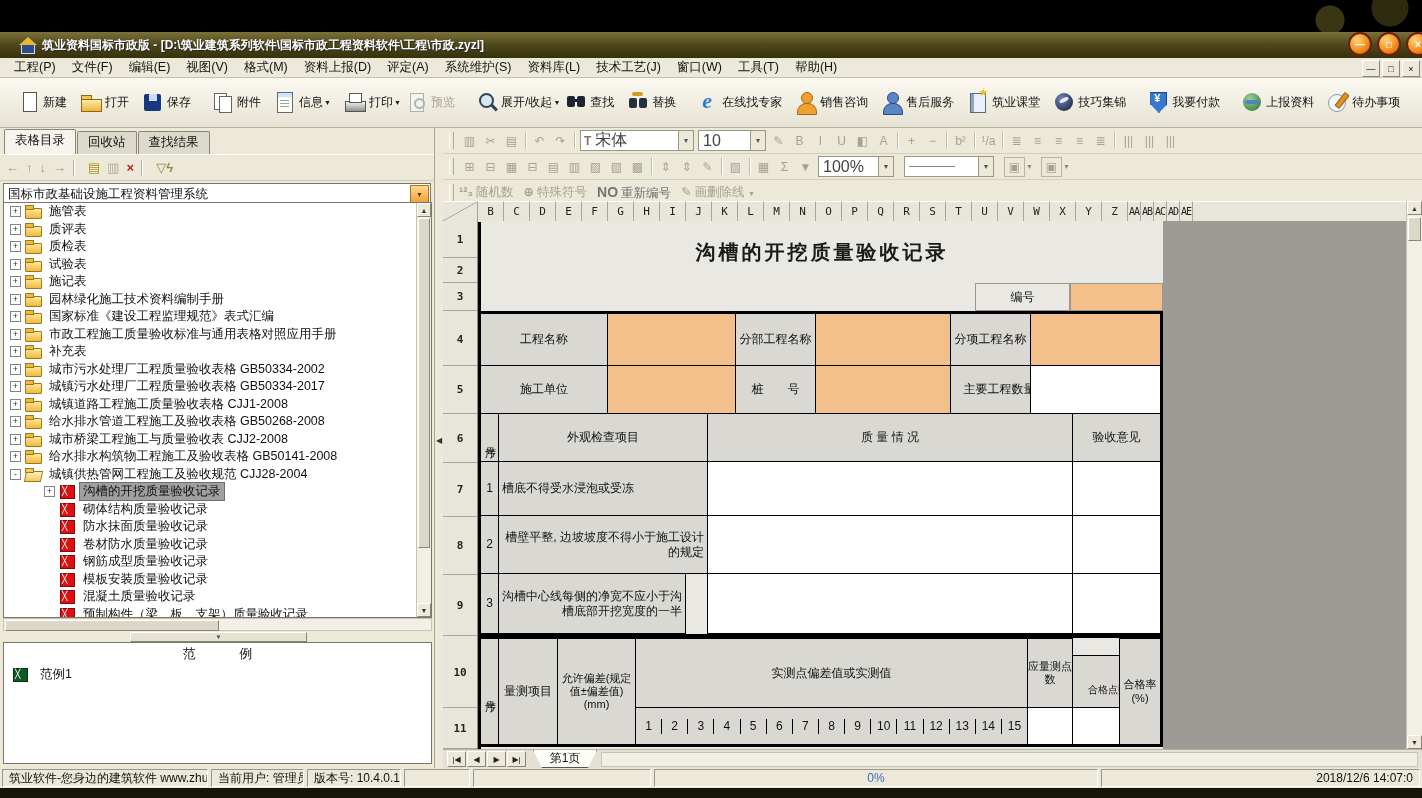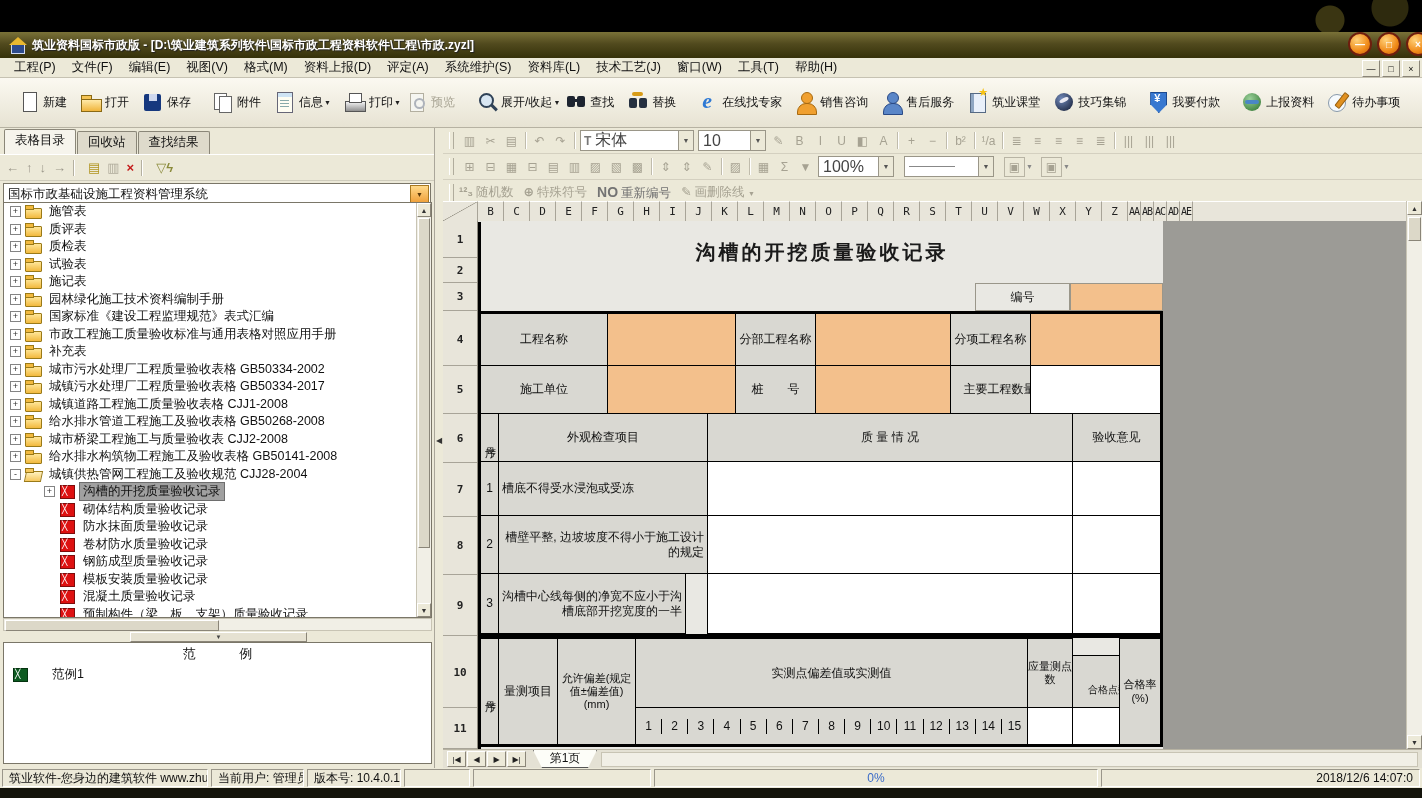--- a/index.html
+++ b/index.html
@@ -4,21 +4,21 @@
 <style>
   html,body{margin:0;padding:0}
   body{width:1422px;height:798px;overflow:hidden;position:relative;background:#000;
        font-family:"Liberation Sans","DejaVu Sans",sans-serif;font-size:12px;color:#111;
        -webkit-font-smoothing:antialiased}
   
   #topstrip{position:absolute;left:0;top:0;width:1422px;height:32px;background:#000;
     background-image:radial-gradient(circle at 1330px 20px,#3a3512 0 14px,transparent 15px),
                      radial-gradient(circle at 1390px 8px,#2e2a0e 0 18px,transparent 19px)}
   #titlebar{position:absolute;left:0;top:32px;width:1422px;height:26px;
-    background:linear-gradient(#7a7238,#514a1e 45%,#353109);display:flex;align-items:center;padding-left:10px;box-sizing:border-box}
+    background:linear-gradient(#7a7238,#514a1e 45%,#353109);display:flex;align-items:center;padding-left:20px;box-sizing:border-box}
   #titlebar .ttext{color:#fff;font-size:12px;font-weight:bold;text-shadow:1px 1px 1px #222;margin-left:6px;white-space:nowrap}
   .appicon{width:16px;height:14px;position:relative;display:inline-block}
   .appicon::before{content:"";position:absolute;left:1px;top:6px;width:12px;height:8px;background:#2c4a8c;border:1px solid #cfd8ee}
   .appicon::after{content:"";position:absolute;left:-1px;top:-1px;border-left:9px solid transparent;border-right:9px solid transparent;border-bottom:8px solid #e8b830}
   #winballs{position:absolute;right:-8px;top:0;display:flex;gap:5px}
   .ball{width:24px;height:24px;border-radius:50%;background:radial-gradient(circle at 35% 30%,#ffd27a,#f08a18 60%,#c05a10);
     border:2px solid #6e1e0e;color:#fff;font-size:10px;font-weight:bold;display:flex;align-items:center;justify-content:center;box-sizing:border-box}
   
   #menubar{position:absolute;left:0;top:58px;width:1422px;height:20px;background:#ece9d8;border-bottom:1px solid #c6c2b2;
     display:flex;align-items:center;padding-left:6px;box-sizing:border-box}
@@ -118,21 +118,21 @@
   .sbtn{position:absolute;left:0;width:14px;height:14px;background:#ece9d8;border:1px solid;border-color:#fff #8a8578 #8a8578 #fff;
      font-size:7px;display:flex;align-items:center;justify-content:center;box-sizing:border-box;color:#333}
   .vthumb{position:absolute;left:1px;width:12px;background:#dcd8c8;border:1px solid;border-color:#fff #8a8578 #8a8578 #fff;box-sizing:border-box}
   #treehscroll{position:absolute;left:3px;top:490px;width:429px;height:13px;background:#f1efe6;border:1px solid #c8c4b4;box-sizing:border-box}
   #treehscroll .hthumb{position:absolute;left:1px;top:1px;height:9px;width:212px;background:#dcd8c8;border:1px solid;border-color:#fff #8a8578 #8a8578 #fff}
   #lsplitbtn{position:absolute;left:130px;top:504px;width:175px;height:8px;background:#e6e2d2;border:1px solid;border-color:#fff #8a8578 #8a8578 #fff;
      display:flex;align-items:center;justify-content:center;font-size:6px;color:#444}
   
   #examplebox{position:absolute;left:3px;top:514px;width:429px;height:122px;background:#fff;border:1px solid #7a7668;box-sizing:border-box}
   #examplebox .ehdr{text-align:center;font-size:13px;white-space:pre;padding-top:2px}
-  #examplebox .erow{display:flex;align-items:center;padding:3px 0 0 8px;gap:16px}
+  #examplebox .erow{display:flex;align-items:center;padding:3px 0 0 8px;gap:4px}
   
   .fmtrow{height:25px;background:#ece9d8;border-bottom:1px solid #d4d0c0;display:flex;align-items:center;padding-left:4px;color:#a29e8e}
   .grip{width:3px;height:17px;border-left:1px solid #fff;border-right:1px solid #b0ac9c;margin:0 5px 0 2px}
   .mini{min-width:19px;height:18px;display:flex;align-items:center;justify-content:center;font-size:12px;color:#a6a292;margin:0 1px;white-space:nowrap}
   .fsep{width:1px;height:17px;background:#c0bcac;box-shadow:1px 0 #fff;margin:0 3px;display:none}
   .fsep.on{display:block}
   .combo{height:19px;background:#fff;border:1px solid #9a9688;display:flex;align-items:center;margin:0 2px;color:#444}
   .combo .ct{flex:1;padding:4px 4px;font-size:16px;white-space:nowrap;overflow:hidden}
   .combo .cb{width:15px;height:100%;background:#ece9d8;border-left:1px solid #9a9688;display:flex;align-items:center;justify-content:center;font-size:7px;color:#555;box-sizing:border-box}
   .lineglyph{width:46px;height:1px;background:#888;margin:0 4px}

